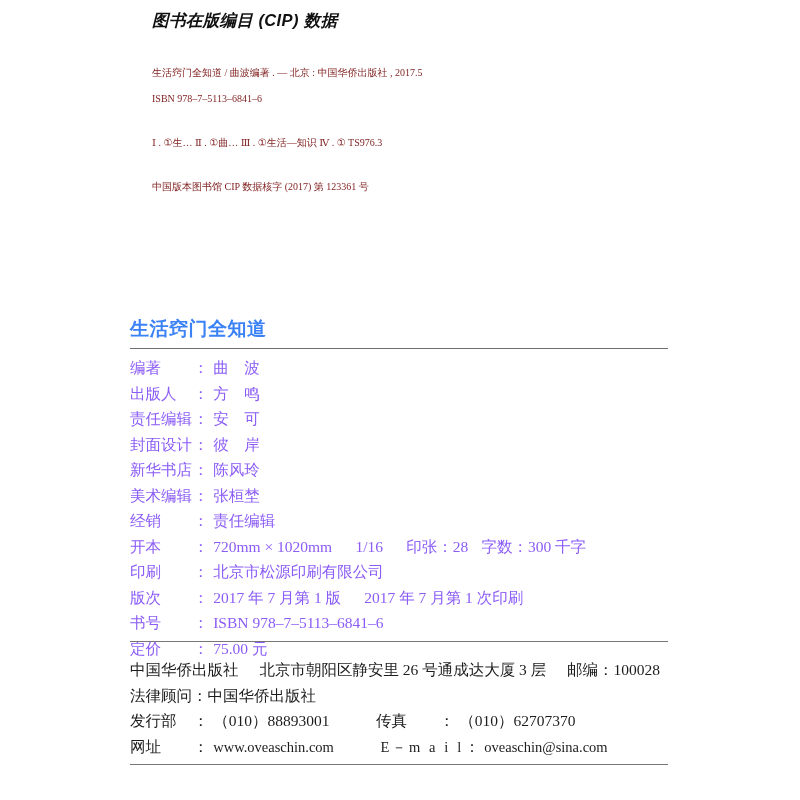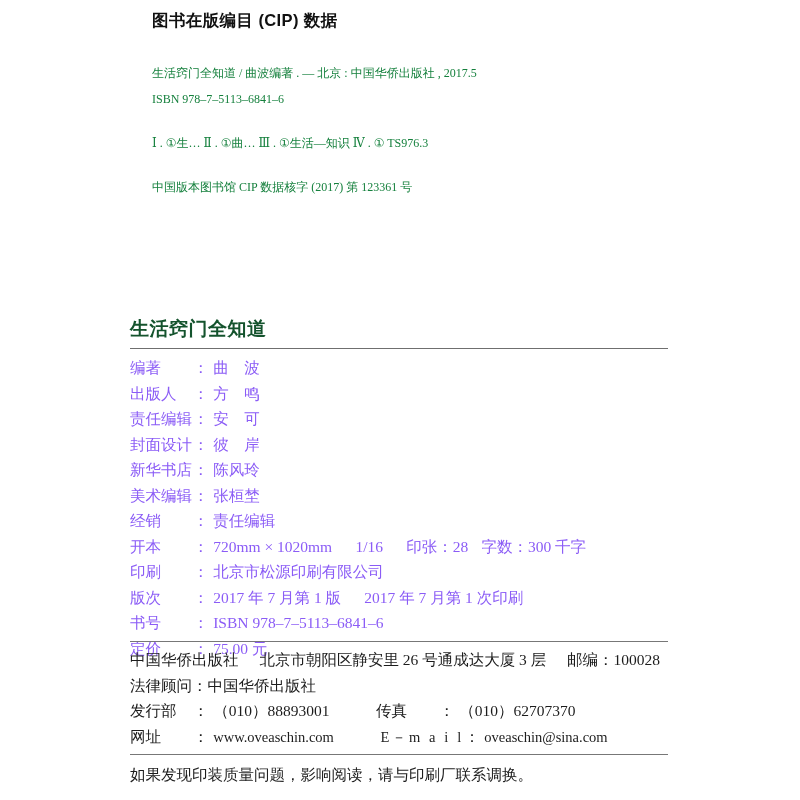--- a/index.html
+++ b/index.html
@@ -32,43 +32,44 @@
     width: 540px;
   }
   .cip-heading {
     font-family: "Liberation Sans", "DejaVu Sans", sans-serif;
     font-weight: bold;
     font-size: 16.5px;
     letter-spacing: 0.4px;
     color: #111;
     margin: 0 0 28px 0;
     white-space: nowrap;
+    font-style: italic;
   }
   .cip-line {
-    font-size: 12px;
+    font-size: 10px;
     line-height: 26px;
     white-space: nowrap;
     margin: 0;
-    color: #15803d;
+    color: #7f1d1d;
   }
   .cip-gap-md { height: 18px; }
 
   
   .colophon {
     position: absolute;
     left: 130px;
     top: 316px;
     width: 540px;
   }
   .book-title {
     font-family: "Liberation Sans", "DejaVu Sans", sans-serif;
     font-weight: bold;
     font-size: 19px;
     letter-spacing: 0.5px;
-    color: #14532d;
+    color: #3b82f6;
     margin: 0 0 6px 0;
     white-space: nowrap;
   }
   .rule {
     border: 0;
     border-top: 1.4px solid #6f6f6f;
     margin: 0;
     width: 538px;
   }
   .rule.thin {
@@ -105,21 +106,21 @@
   .seg-gap-sm { display: inline-block; width: 0.85em; }
 
   
   .contact {
     position: absolute;
     left: 130px;
     top: 641px;
     width: 560px;
   }
   .contact .rule { width: 538px; }
-  .contact-rows { margin-top: 5px; }
+  .contact-rows { margin-top: 15px; }
   .crow {
     font-size: 15.5px;
     line-height: 25.5px;
     white-space: nowrap;
     color: #1c1c1c;
     display: flex;
     align-items: baseline;
   }
   .crow .gap-wide { display: inline-block; width: 1.35em; }
   .crow .gap-xwide { display: inline-block; width: 3.0em; }
@@ -283,16 +284,15 @@
         <span class="gap-xwide"></span>
         <span class="email-label">E－m a i l</span>
         <span class="colon">：</span>
         <span class="mono-url">oveaschin@sina.com</span>
       </div>
 
     </div>
 
     <hr class="rule thin rule-bottom">
 
-    <div class="footer-note">如果发现印装质量问题，影响阅读，请与印刷厂联系调换。</div>
   </div>
 
 </div>
 
 </body></html>

